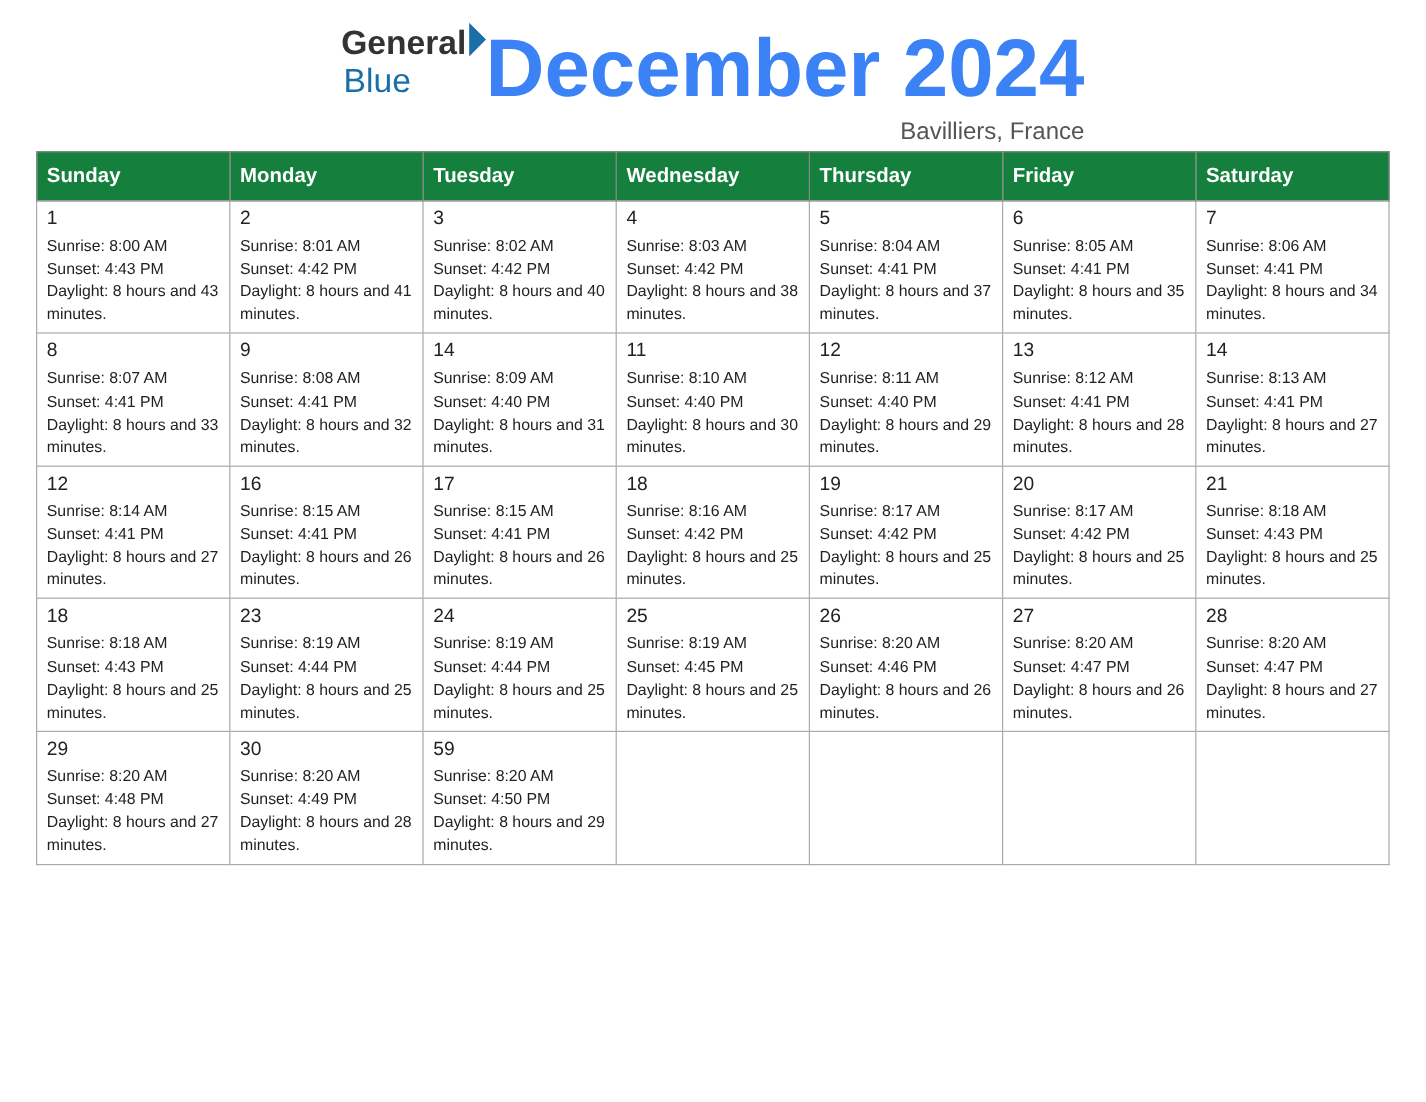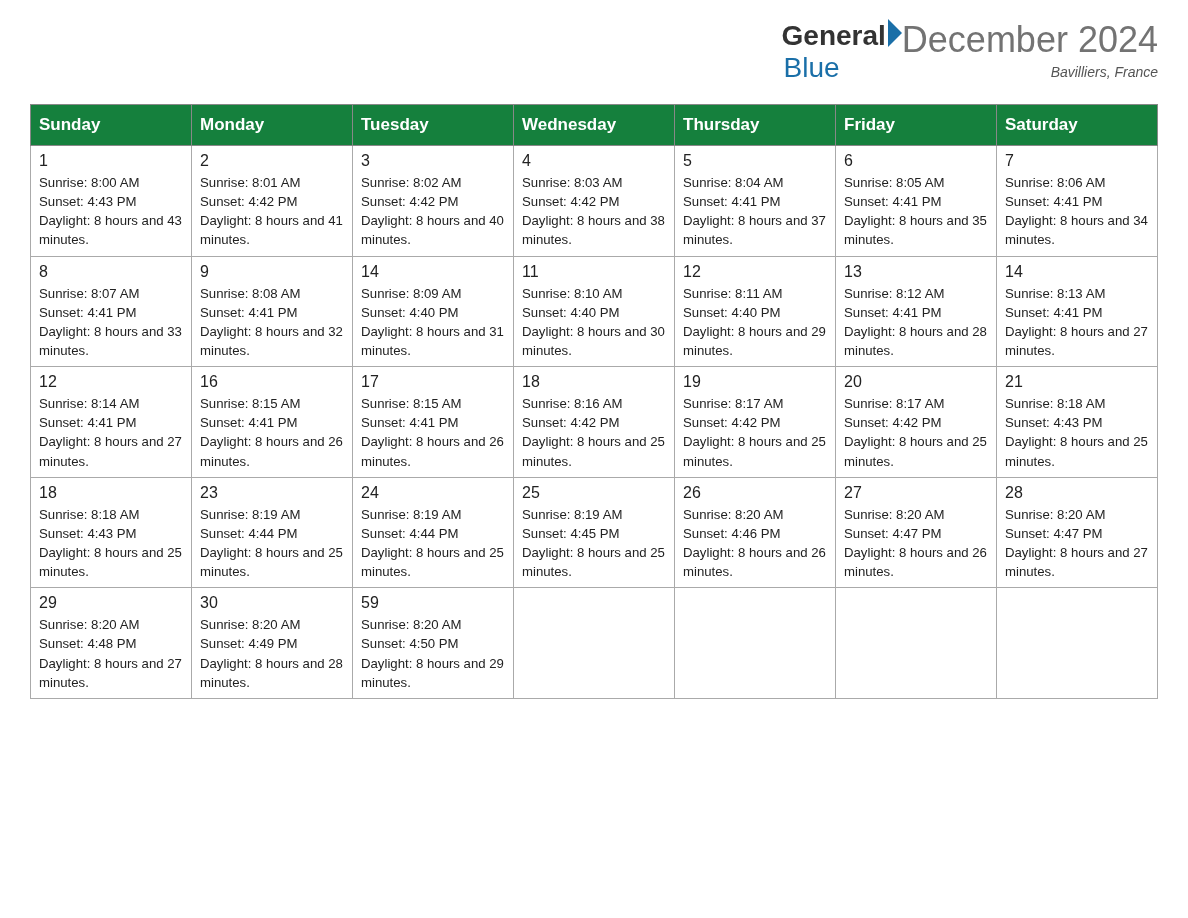--- a/index.html
+++ b/index.html
@@ -5,23 +5,23 @@
     * { box-sizing: border-box; margin: 0; padding: 0; }
     body {
       font-family: Arial, sans-serif;
       background: #fff;
       padding: 20px 30px;
       width: 1188px;
       min-height: 918px;
     }
     .header-row {
       display: flex;
-      justify-content: flex-end;
+      justify-content: center;
       align-items: flex-start;
-      margin-bottom: 20px;
+      margin-bottom: 4px;
     }
     .logo {
       display: flex;
       align-items: center;
     }
     .logo-text-general {
       font-size: 28px;
       font-weight: bold;
       color: #333;
     }
@@ -45,30 +45,29 @@
     .logo-line2 {
       font-size: 28px;
       font-weight: normal;
       color: #1a6fa8;
       margin-left: 2px;
     }
     .title-section {
       text-align: right;
     }
     .calendar-title {
-      font-size: 36px;
-      font-weight: normal;
-      color: #737373;
+      font-size: 68px;
+      font-weight: bold;
+      color: #3b82f6;
       line-height: 1.1;
     }
     .calendar-subtitle {
-      font-size: 14px;
+      font-size: 20px;
       color: #555;
       margin-top: 4px;
-      font-style: italic;
     }
     .calendar-table {
       width: 100%;
       border-collapse: collapse;
       border: 1px solid #888;
     }
     .calendar-table th {
       background-color: #15803d;
       color: #fff;
       font-size: 17px;

